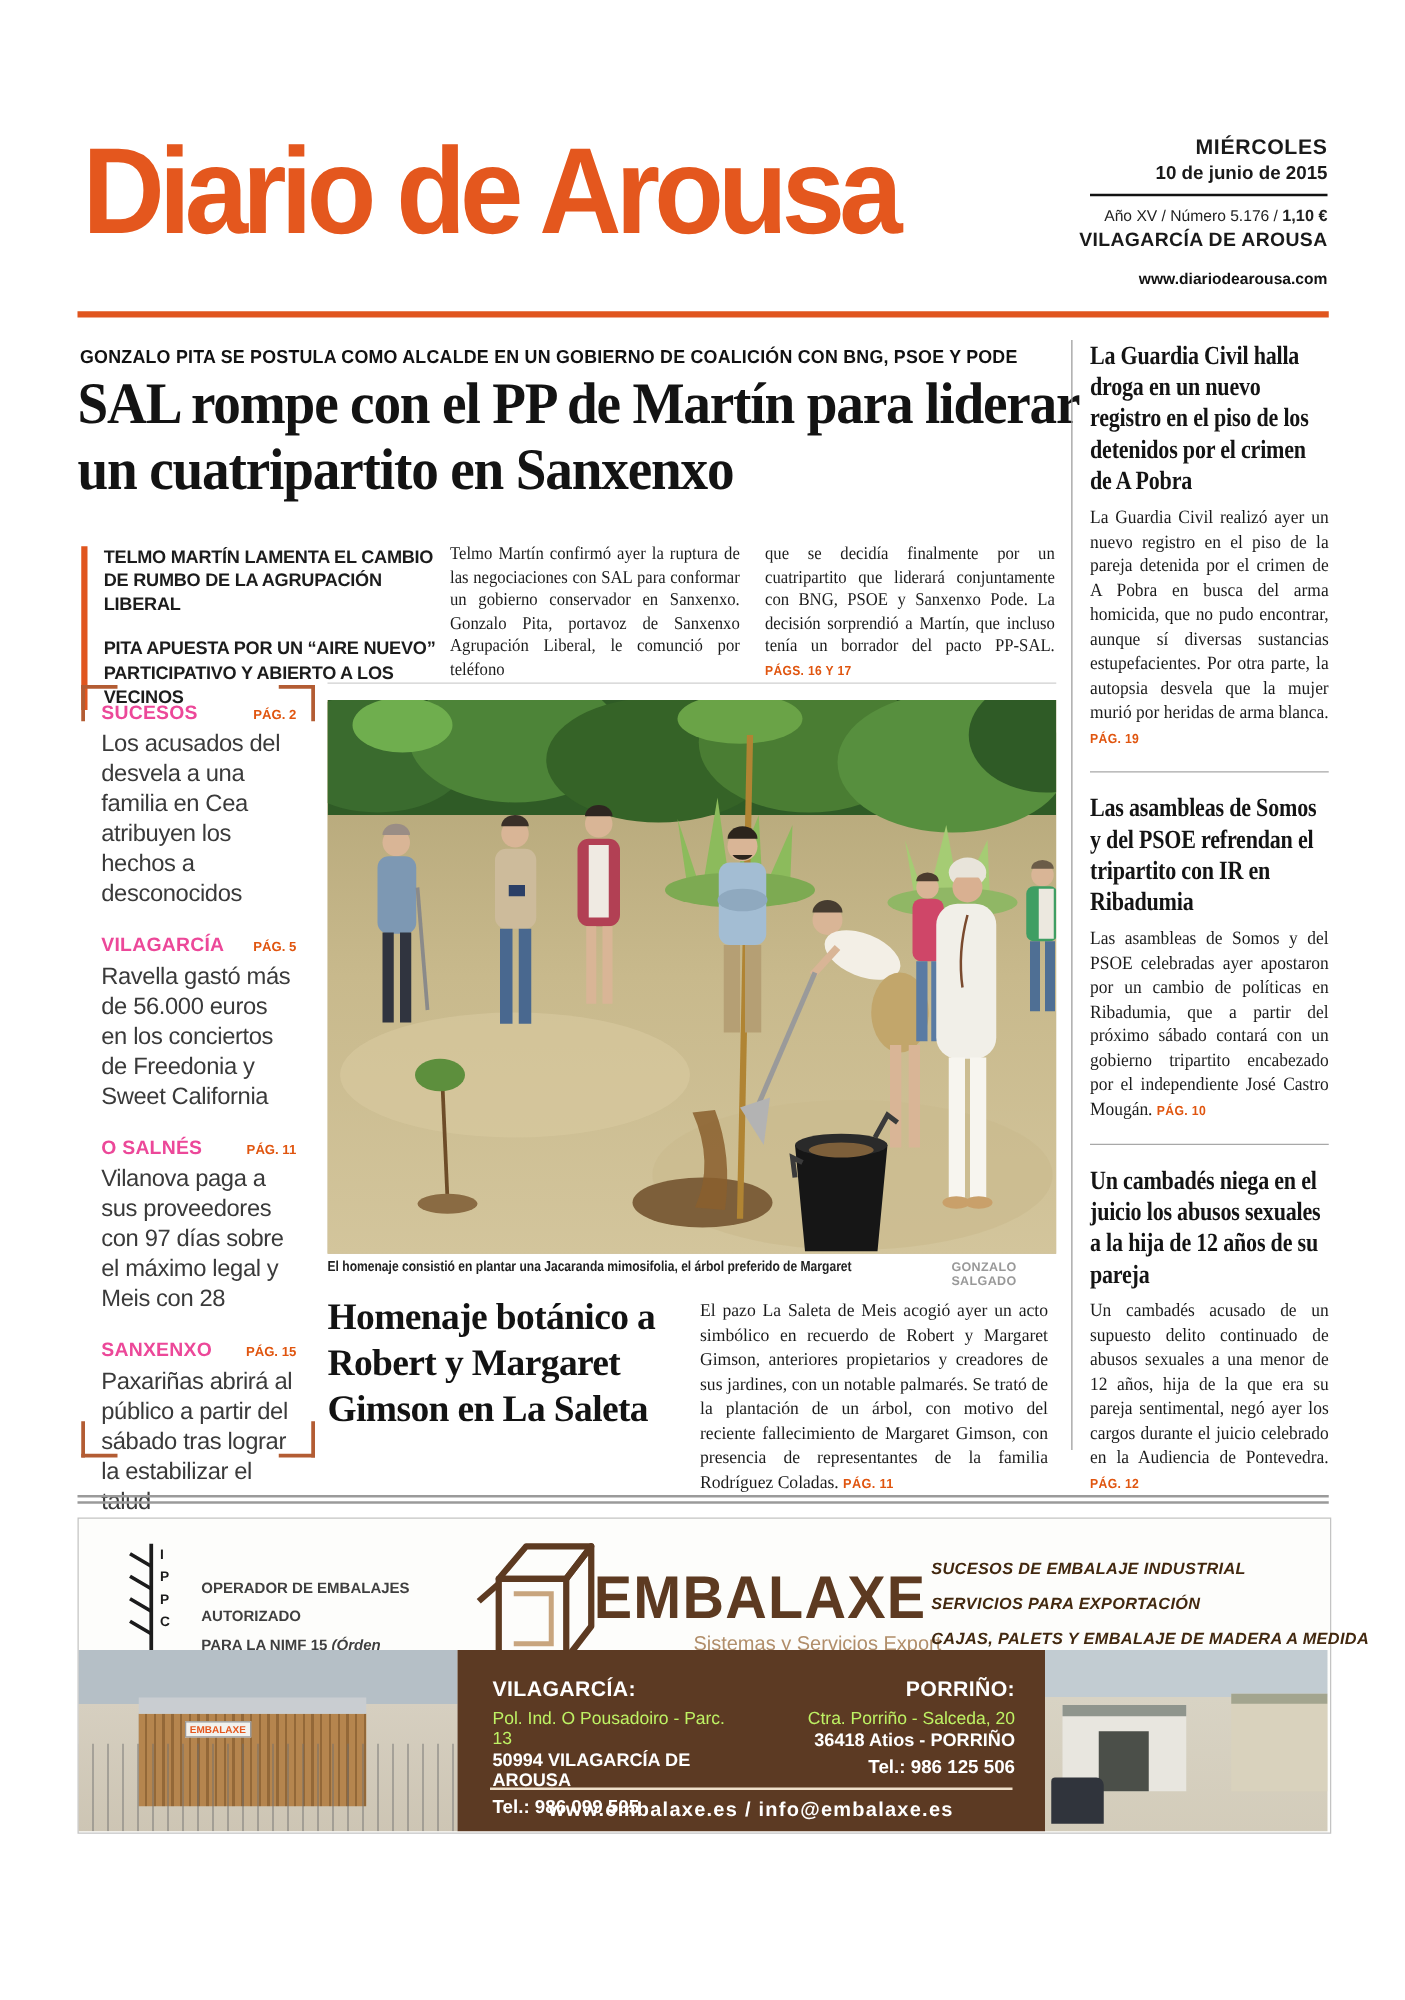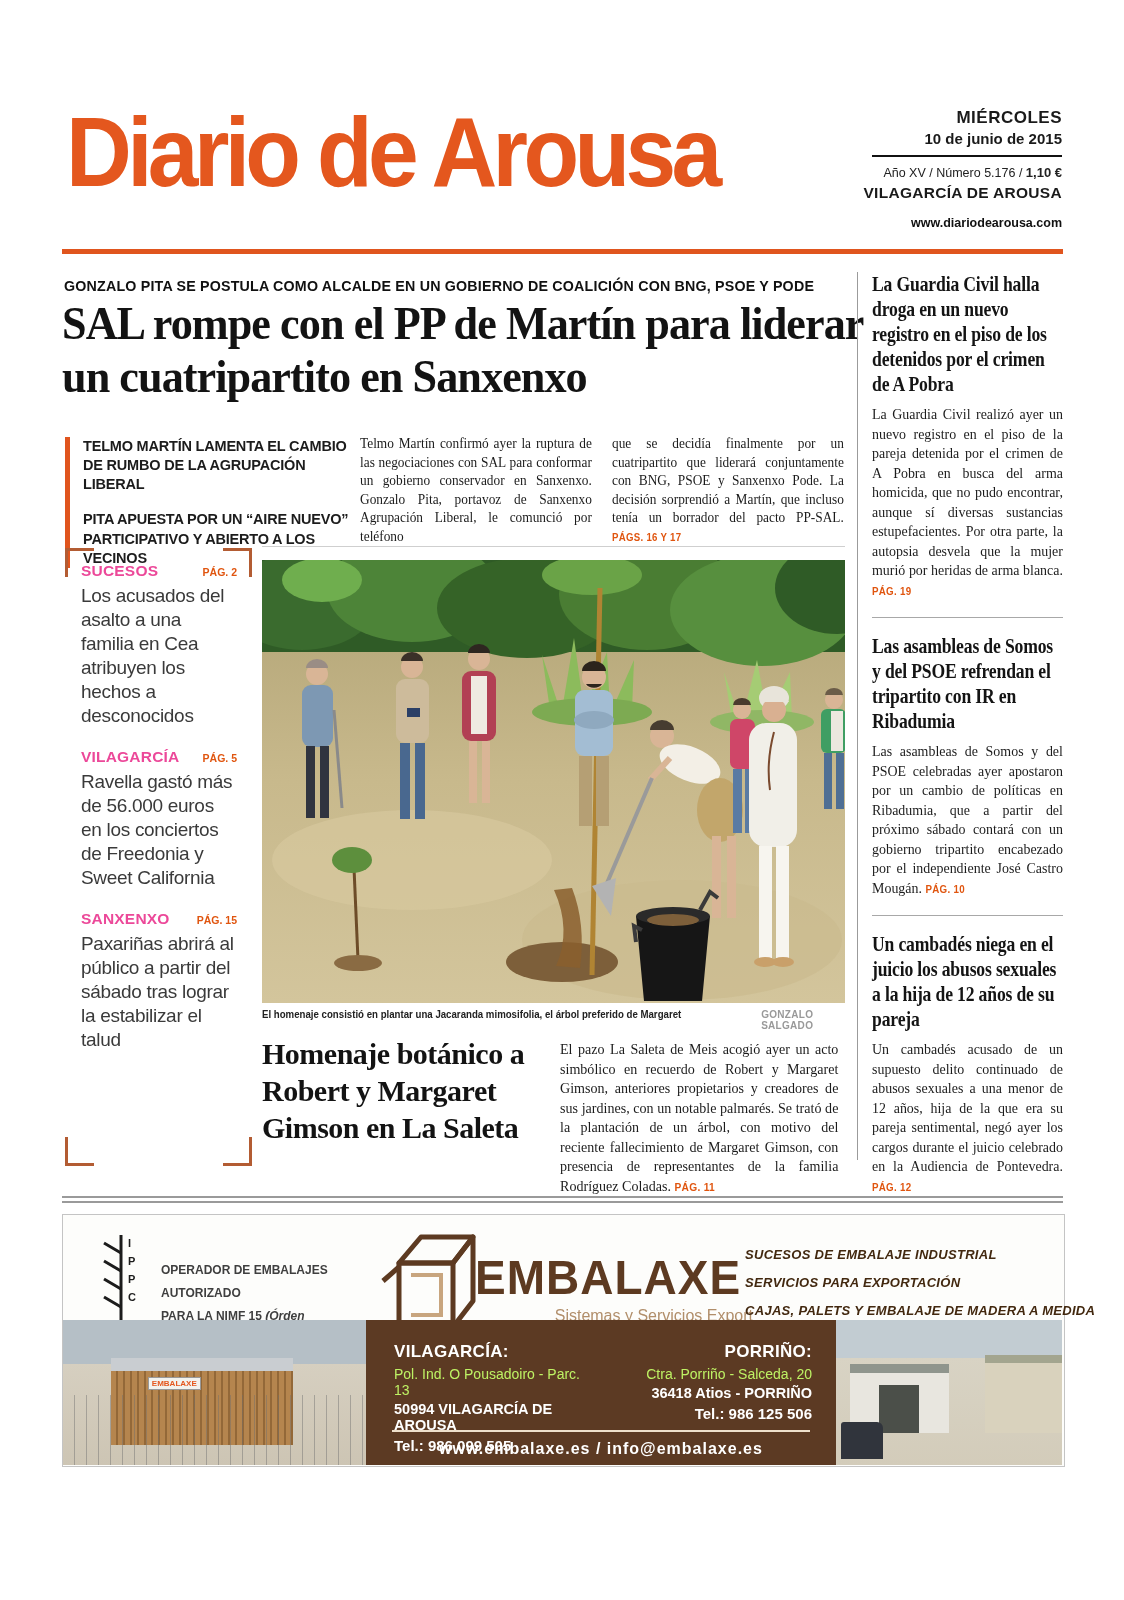--- a/index.html
+++ b/index.html
@@ -148,28 +148,35 @@
     <div class="corner c-tl"></div>
     <div class="corner c-tr"></div>
     <div class="corner c-bl"></div>
     <div class="corner c-br"></div>
     <div class="sb-inner">
       <div class="sb-item">
         <div class="sb-head">
             <span class="sb-section">SUCESOS</span>
             <span class="sb-page">PÁG. 2</span>
           </div>
-        <div class="sb-text">Los acusados del asalto a una familia en Cea atribuyen los hechos a desconocidos</div>
+        <div class="sb-text">Los acusados del desvela a una familia en Cea atribuyen los hechos a desconocidos</div>
       </div>
       <div class="sb-item">
         <div class="sb-head">
             <span class="sb-section">VILAGARCÍA</span>
             <span class="sb-page">PÁG. 5</span>
           </div>
         <div class="sb-text">Ravella gastó más de 56.000 euros en los conciertos de Freedonia y Sweet California</div>
+      </div>
+      <div class="sb-item">
+        <div class="sb-head">
+            <span class="sb-section">O SALNÉS</span>
+            <span class="sb-page">PÁG. 11</span>
+          </div>
+        <div class="sb-text">Vilanova paga a sus proveedores con 97 días sobre el máximo legal y Meis con 28</div>
       </div>
       <div class="sb-item">
         <div class="sb-head">
             <span class="sb-section">SANXENXO</span>
             <span class="sb-page">PÁG. 15</span>
           </div>
         <div class="sb-text">Paxariñas abrirá al público a partir del sábado tras lograr la estabilizar el talud</div>
       </div>
     </div>
   </div>

